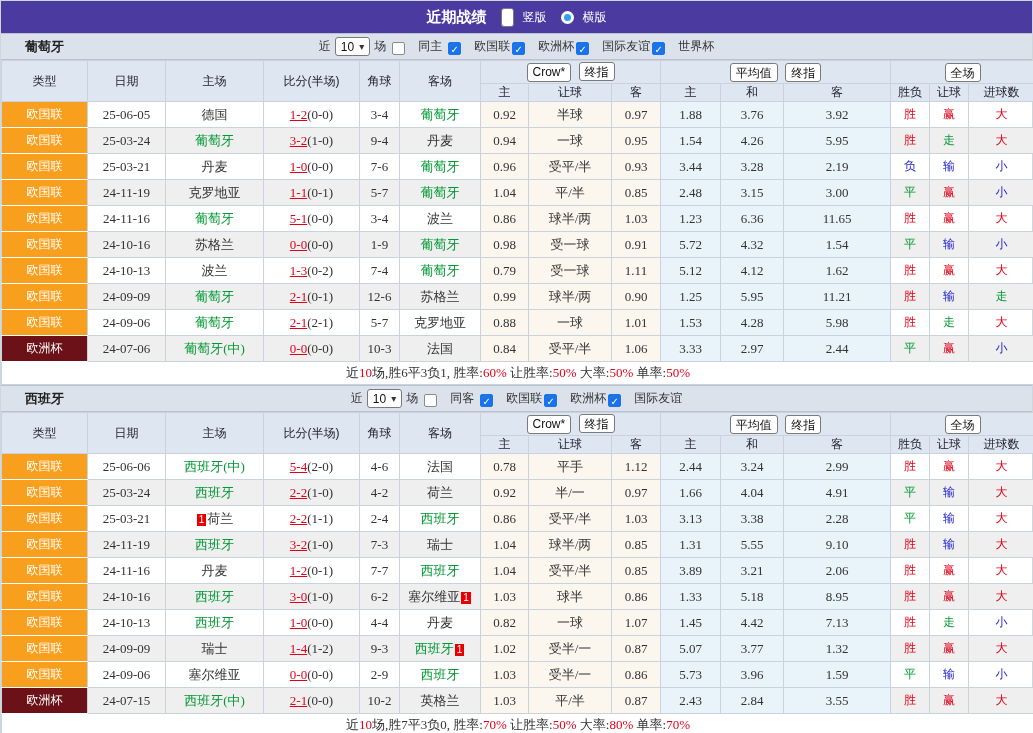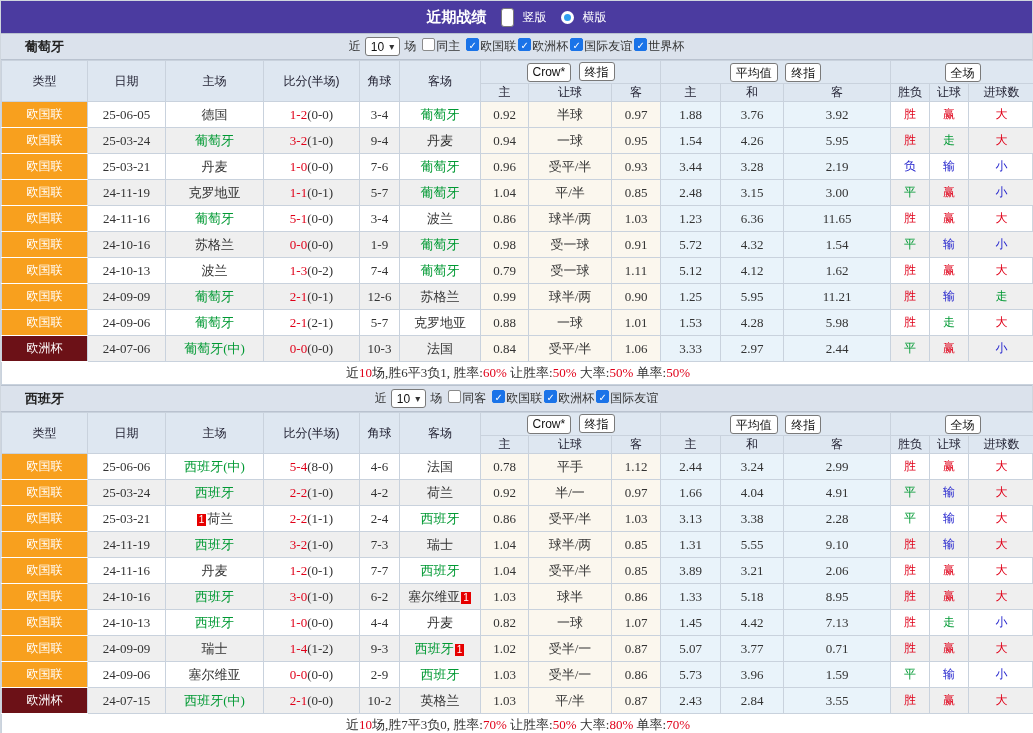--- a/index.html
+++ b/index.html
@@ -19,21 +19,21 @@
   .radio.sel{background:#fff;}
   .radio.unsel{border:3px solid #fff;background:var(--radioblue);}
   
   .section-bar{height:27px;background:var(--barbg);border-top:1px solid #b9c2cf;border-bottom:1px solid #b9c2cf;position:relative;display:flex;align-items:center;justify-content:center;}
   .team-name{position:absolute;left:24px;font-weight:bold;font-size:13px;color:#222;}
   .filters{display:flex;align-items:center;gap:4px;}
   .sel{display:inline-flex;align-items:center;gap:5px;background:#fff;border:1px solid #7a7a7a;border-radius:3px;padding:1px 5px;height:19px;font-size:12px;color:#111;cursor:pointer;font-family:"Liberation Sans",sans-serif;}
   .chev{font-size:10px;line-height:1;color:#333;}
   .cb{width:13px;height:13px;border-radius:2px;display:inline-block;text-align:center;line-height:13px;font-size:10px;background:#fff;border:1px solid #8a8a8a;color:#fff;vertical-align:middle;}
   .cb.on{background:var(--cbblue);border:1px solid var(--cbblue);}
-  .lg{display:inline-flex;align-items:flex-start;gap:1px;cursor:pointer;}
+  .lg{display:inline-flex;align-items:flex-end;gap:13px;cursor:pointer;}
   .filters .lg{margin-left:2px;}
   
   table{width:1033px;border-collapse:collapse;table-layout:fixed;}
   th,td{border:1px solid var(--bd);text-align:center;overflow:hidden;white-space:nowrap;}
   thead th{background:var(--hdrbg);font-weight:normal;color:#223;font-size:12px;}
   tr.h1 th{height:21px;}
   tr.h2 th{height:17px;}
   .grp{padding:1px 0;}
   .grp .sel{margin:0 2px;flex-direction:column;}
   tbody td{height:26px;font-family:"Liberation Serif",serif;font-size:13px;color:var(--dark);}
@@ -41,21 +41,21 @@
   td.type-o{background:var(--orange);}
   td.type-m{background:var(--maroon);}
   tr.even td.plain{background:var(--rowalt);}
   td.cream{background:var(--cream);text-align:center;}
   td.pale{background:var(--pale);}
   td.res{font-family:"Liberation Sans",sans-serif;font-size:12px;}
   .c-red{color:var(--red);}
   .c-green{color:var(--green);}
   .c-blue{color:var(--blue);}
   .t-green{color:var(--green);}
-  .sc{color:var(--red);}
+  .sc{color:var(--red);text-decoration:underline;}
   .hf{color:var(--dark);}
   .badge{display:inline-block;background:#e60000;color:#fff;font-size:10px;line-height:12px;padding:0 2px;margin:0 1px;font-family:"Liberation Sans",sans-serif;vertical-align:middle;}
   tfoot td{height:23px;background:#fff;font-family:"Liberation Serif",serif;font-size:13px;}
 </style>
 </head>
 <body>
 
 <div class="page">
 
   <div class="titlebar">
@@ -433,21 +433,21 @@
           <th>胜负</th>
           <th>让球</th>
           <th>进球数</th>
         </tr>
       </thead>
       <tbody>
           <tr class="">
             <td class="type type-o">欧国联</td>
             <td class="plain">25-06-06</td>
             <td class="plain"><span class="t-green">西班牙(中)</span></td>
-            <td class="plain"><span class="sc">5-4</span><span class="hf">(8-0)</span></td>
+            <td class="plain"><span class="sc">5-4</span><span class="hf">(2-0)</span></td>
             <td class="plain">4-6</td>
             <td class="plain"><span class="">法国</span></td>
             <td class="cream">0.78</td>
             <td class="cream">平手</td>
             <td class="cream">1.12</td>
             <td class="pale">2.44</td>
             <td class="pale">3.24</td>
             <td class="pale">2.99</td>
             <td class="plain res c-red">胜</td>
             <td class="plain res c-red">赢</td>
@@ -560,21 +560,21 @@
             <td class="plain">24-09-09</td>
             <td class="plain"><span class="">瑞士</span></td>
             <td class="plain"><span class="sc">1-4</span><span class="hf">(1-2)</span></td>
             <td class="plain">9-3</td>
             <td class="plain"><span class="t-green">西班牙</span><span class="badge">1</span></td>
             <td class="cream">1.02</td>
             <td class="cream">受半/一</td>
             <td class="cream">0.87</td>
             <td class="pale">5.07</td>
             <td class="pale">3.77</td>
-            <td class="pale">0.71</td>
+            <td class="pale">1.32</td>
             <td class="plain res c-red">胜</td>
             <td class="plain res c-red">赢</td>
             <td class="plain res c-red">大</td>
           </tr>
           <tr class="">
             <td class="type type-o">欧国联</td>
             <td class="plain">24-09-06</td>
             <td class="plain"><span class="">塞尔维亚</span></td>
             <td class="plain"><span class="sc">0-0</span><span class="hf">(0-0)</span></td>
             <td class="plain">2-9</td>

